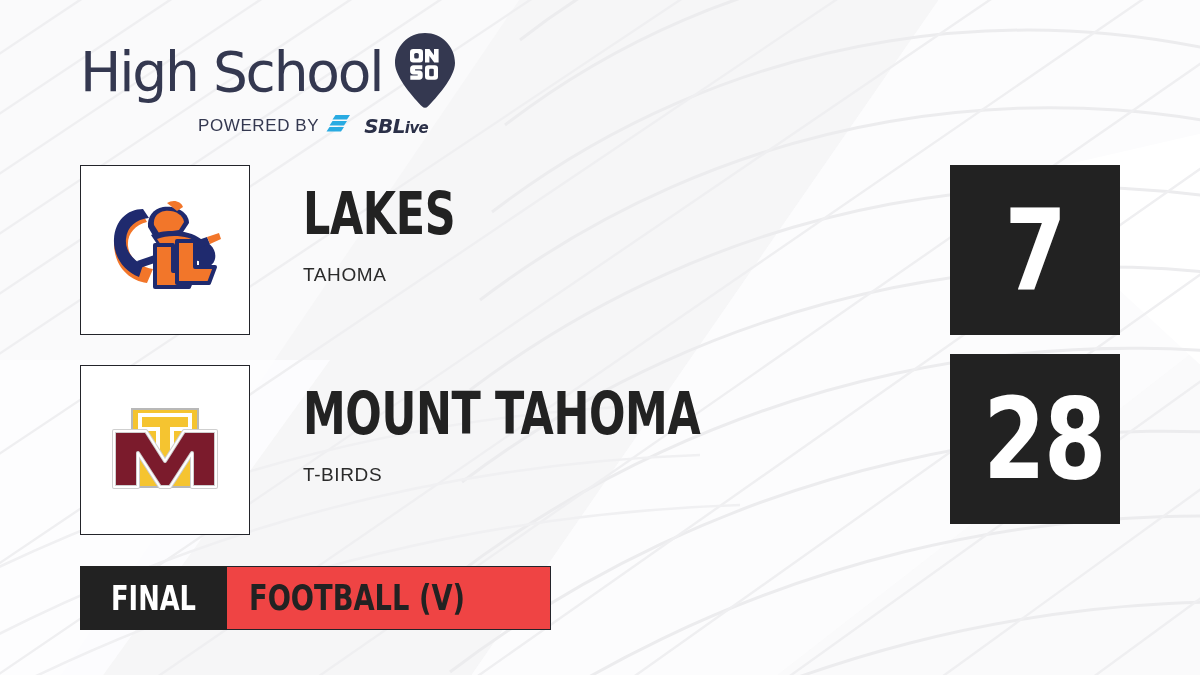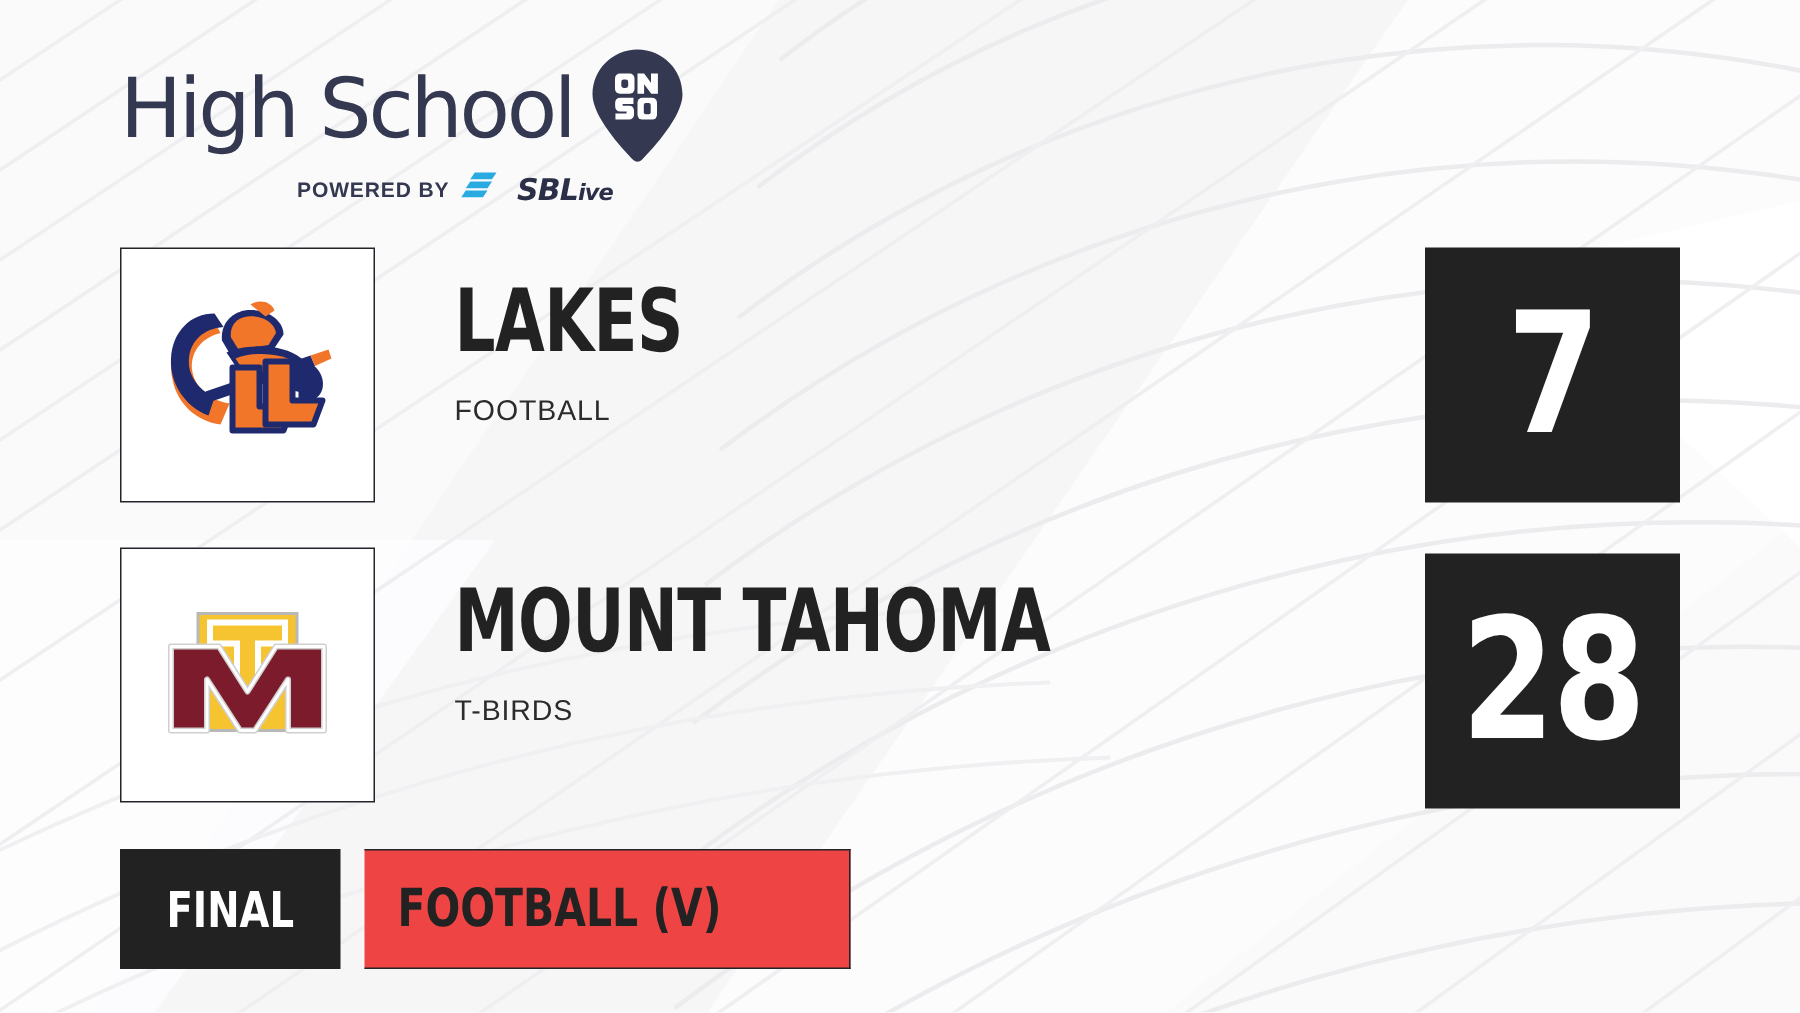--- a/index.html
+++ b/index.html
@@ -32,21 +32,21 @@
   }
   .pin { position:relative; width:62px; height:76px; margin-left:4px; margin-top:-4px; }
   .pin svg { display:block; }
 
   .powered {
     display:flex; align-items:center; gap:7px;
     margin-top:6px; margin-left:118px;
   }
   .powered-label {
     font-family:"Liberation Sans", sans-serif;
-    font-weight:700; font-size:14px; letter-spacing:0.6px;
+    font-weight:400; font-size:17px; letter-spacing:0.6px;
     color:#343850;
   }
   .sblive { display:flex; align-items:center; gap:12px; }
   .sblive-word {
     font-family:"DejaVu Sans", sans-serif;
     font-weight:700; font-style:italic; font-size:20px;
     letter-spacing:-0.6px; color:#2b3048; line-height:1;
   }
   .sblive-word .lc { font-size:15px; }
 
@@ -87,36 +87,36 @@
   }
 
   
   .score-box {
     position:absolute; left:950px;
     width:170px; height:170px;
     background:#222222;
     display:flex; align-items:center; justify-content:center;
   }
   .score-box.s1 { top:165px; }
-  .score-box.s2 { top:369px; }
+  .score-box.s2 { top:354px;justify-content:flex-end; }
   .score-val {
     font-family:"DejaVu Sans", sans-serif;
     font-weight:700;
     font-size:112px;
     line-height:1;
     color:#ffffff;
     letter-spacing:-2px;
     transform:scaleX(0.8);
     transform-origin:center center;
   }
 
   
   .status-bar {
     position:absolute; left:80px; top:566px;
-    height:80px; display:flex; align-items:stretch;gap:16px;
+    height:64px; display:flex; align-items:stretch;
   }
   .status-state {
     width:147px;
     background:#222222;
     display:flex; align-items:center; justify-content:center;
   }
   .status-state-txt {
     font-family:"DejaVu Sans", sans-serif;
     font-weight:700; font-size:33px; color:#ffffff;
     letter-spacing:0px; transform:scaleX(0.78); transform-origin:center;
@@ -271,21 +271,21 @@
           <path d="M34 66 L104 42 L107 49 L37 73 Z" fill="#1f2a6e"></path>
           <path d="M104 42 L116 38 L118 44 L107 49 Z" fill="#f2762a"></path>
 
           <path d="M52 50 H70 L70 76 H92 L86 92 H52 Z" fill="#f2762a" stroke="#1f2a6e" stroke-width="4" stroke-linejoin="round"></path>
           <path d="M74 46 H92 L92 72 H112 L106 88 H74 Z" fill="#f2762a" stroke="#1f2a6e" stroke-width="4" stroke-linejoin="round"></path>
         </svg>
       </span>
     </div>
     <div class="team-text">
       <div class="team-name">LAKES</div>
-      <div class="team-mascot">FOOTBALL</div>
+      <div class="team-mascot">TAHOMA</div>
     </div>
   </div>
   <div class="score-box s1">
     <span class="score-val">7</span>
   </div>
 
   <div class="team-row row2">
     <div class="logo-box">
       <span>
         <svg width="118" height="110" viewBox="0 0 118 110" xmlns="http://www.w3.org/2000/svg">

